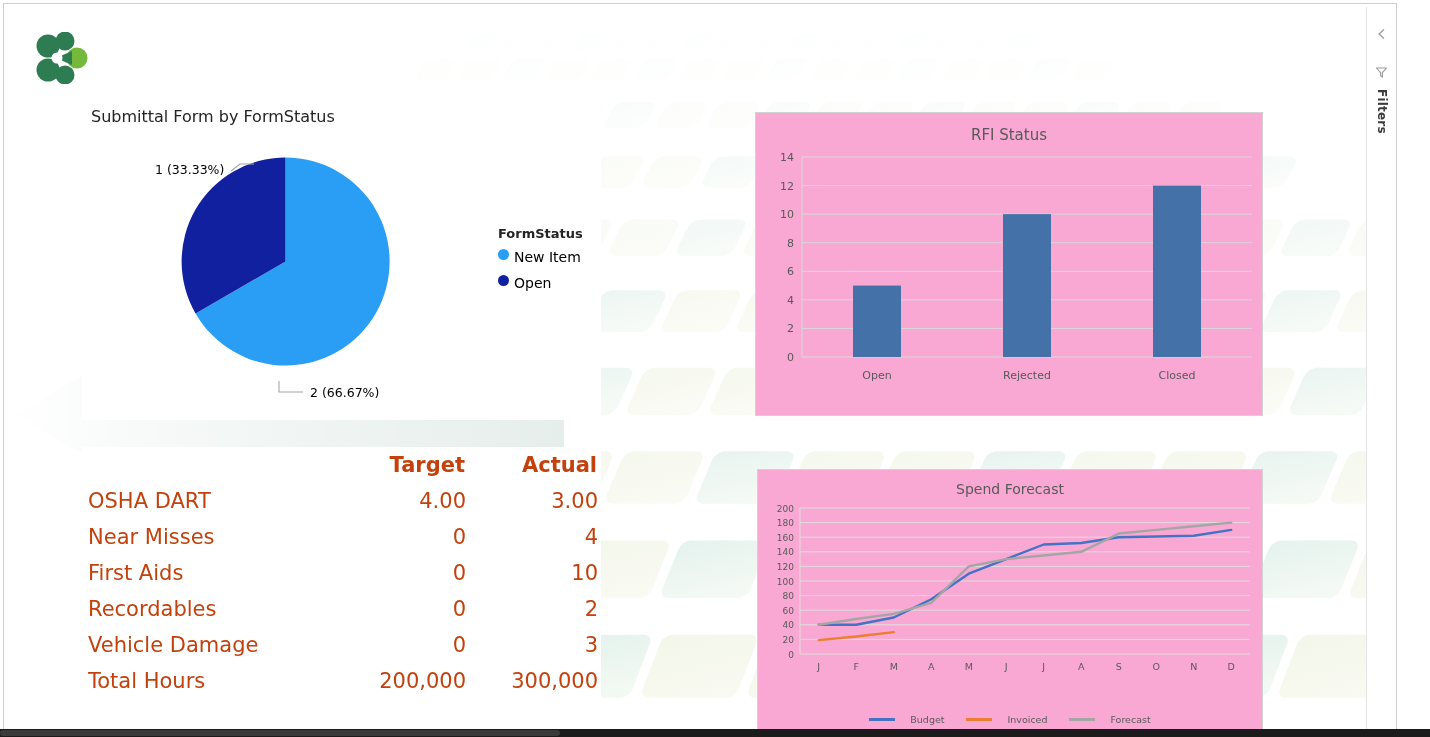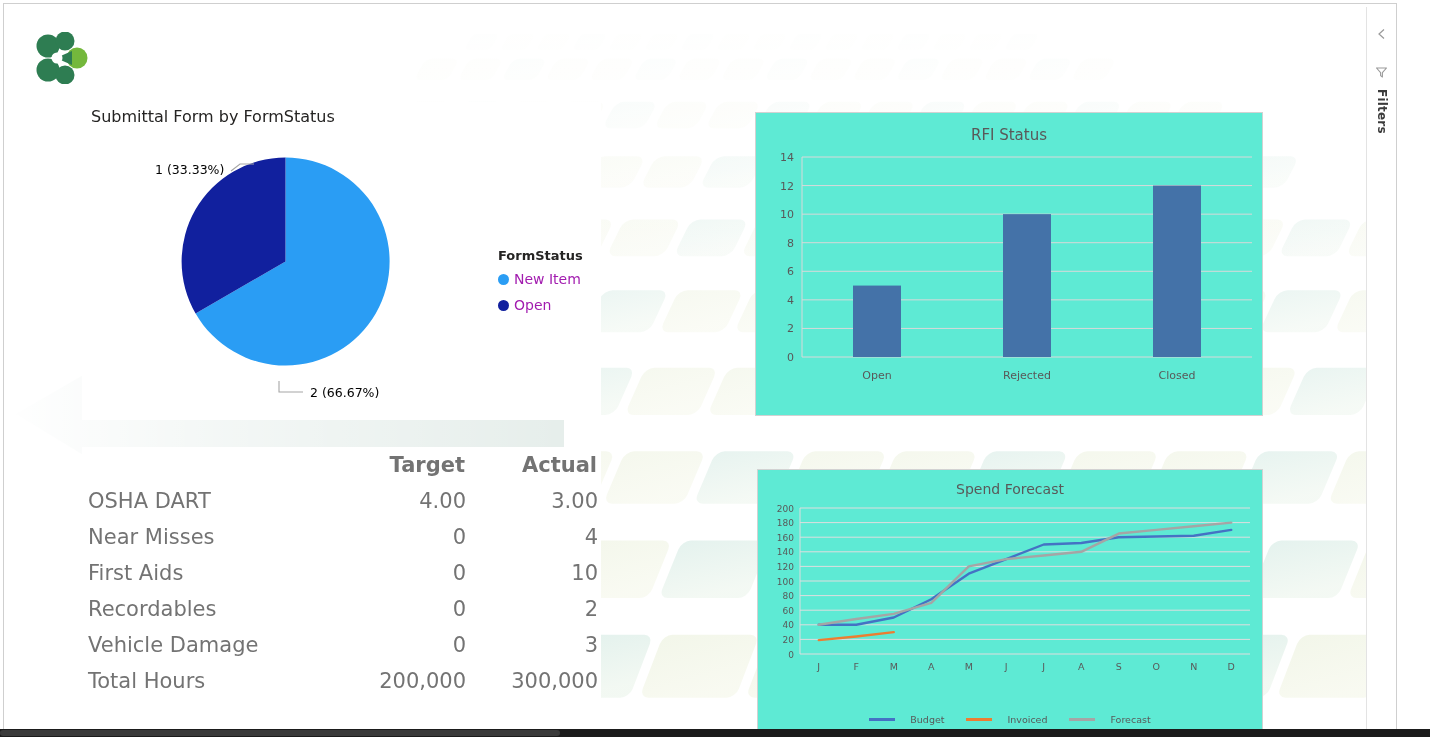--- a/index.html
+++ b/index.html
@@ -53,21 +53,21 @@
   .logo-text .t2 { color: #b7b7b7; font-weight: 500; }
 
   
   .card-plain {
     position: absolute;
     background: #ffffff;
     z-index: 3;
   }
   .card-bordered {
     position: absolute;
-    background: #5eead4;
+    background: #f9a8d4;
     border: 1px solid #d2d2d2;
     z-index: 3;
   }
 
   
   .pie-card { left: 78px; top: 98px; width: 519px; height: 318px; }
   .pie-title {
     position: absolute; left: 9px; top: 5px;
     font-size: 16px; color: #252423;
     font-family: "DejaVu Sans", sans-serif;
@@ -75,47 +75,47 @@
   .pie-svg { position: absolute; left: 96px; top: 52px; }
   .pie-label {
     position: absolute;
     font-size: 12.5px;
     color: #000000;
     font-family: "DejaVu Sans", sans-serif;
     white-space: nowrap;
   }
   .pie-label.top { left: 73px; top: 60px; }
   .pie-label.bottom { left: 228px; top: 283px; }
-  .pie-legend { position: absolute; left: 416px; top: 146px; }
+  .pie-legend { position: absolute; left: 416px; top: 124px; }
   .pie-legend .lg-title {
     font-size: 13px; font-weight: bold; color: #252423;
     margin-bottom: 8px;
     font-family: "DejaVu Sans", sans-serif;
   }
   .lg-row {
-    display: flex; align-items: center; gap: 5px;
+    display: flex; gap: 5px;
     margin-bottom: 10px;
-    font-size: 14px; color: #a21caf;
+    font-size: 14px; color: #000000;
     font-family: "DejaVu Sans", sans-serif;
   }
   .lg-dot { width: 11px; height: 11px; border-radius: 50%; flex: none; }
 
   
   .tbl-card { left: 78px; top: 443px; width: 519px; height: 287px; }
   table.safety {
     width: 100%;
     border-collapse: collapse;
     font-family: "DejaVu Sans", sans-serif;
   }
   table.safety th, table.safety td {
     padding: 0 4px;
     height: 36px;
     vertical-align: middle;
     font-size: 21px;
-    color: #737373;
+    color: #c2410c;
     font-weight: normal;
   }
   table.safety th { font-weight: bold; text-align: right; font-size: 21px; }
   table.safety th.col-lab { text-align: left; }
   table.safety td.lab { text-align: left; padding-left: 6px; }
   table.safety td.num { text-align: right; padding-right: 3px; }
   table.safety .c-target { width: 130px; }
   table.safety .c-actual { width: 132px; }
 
   

